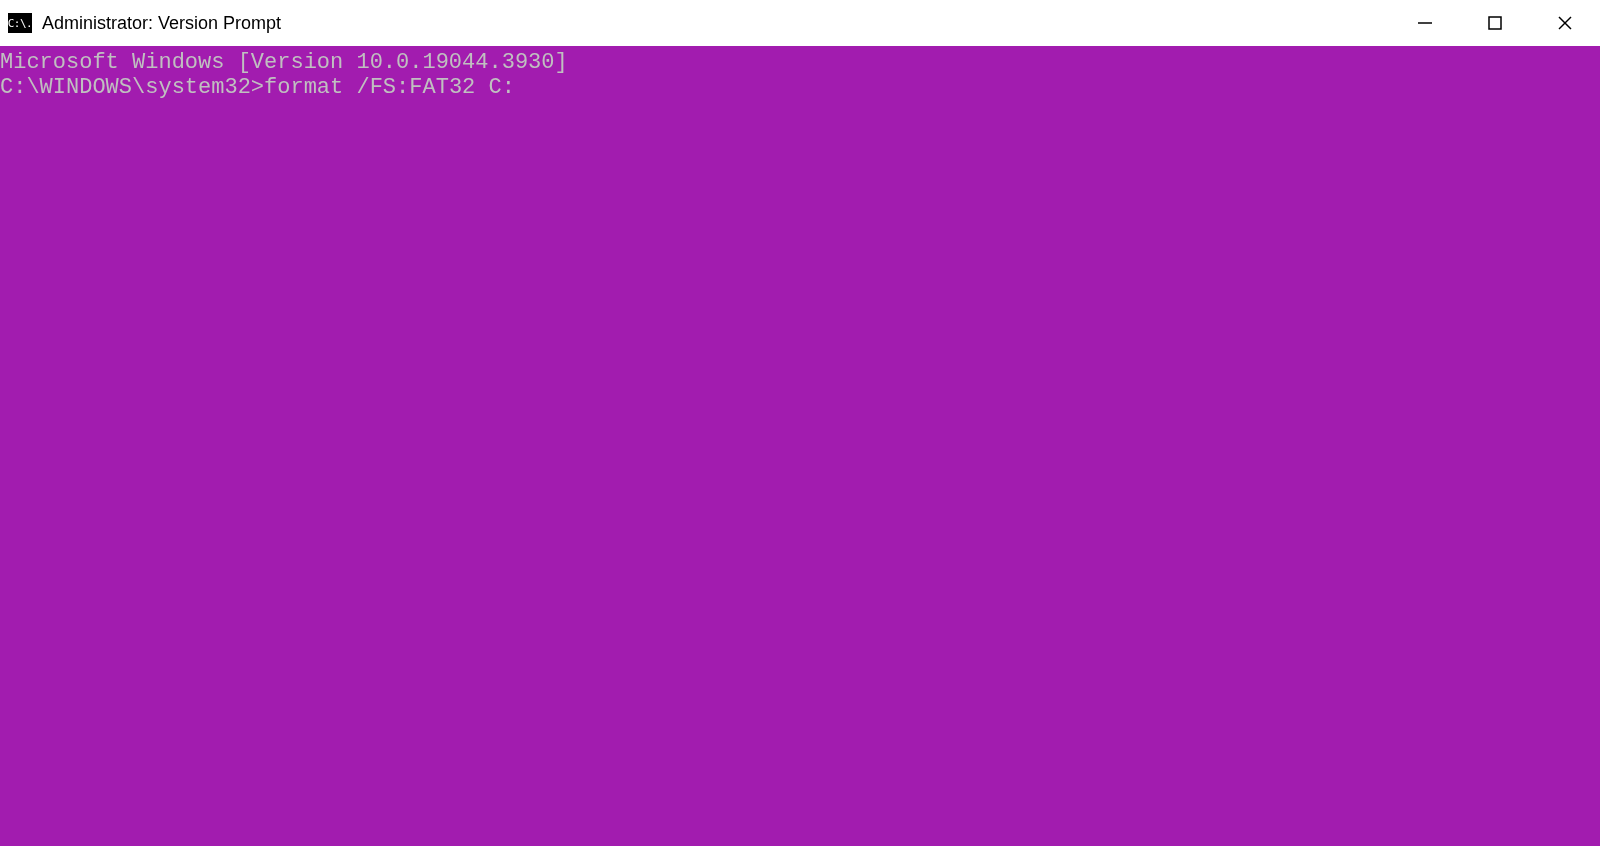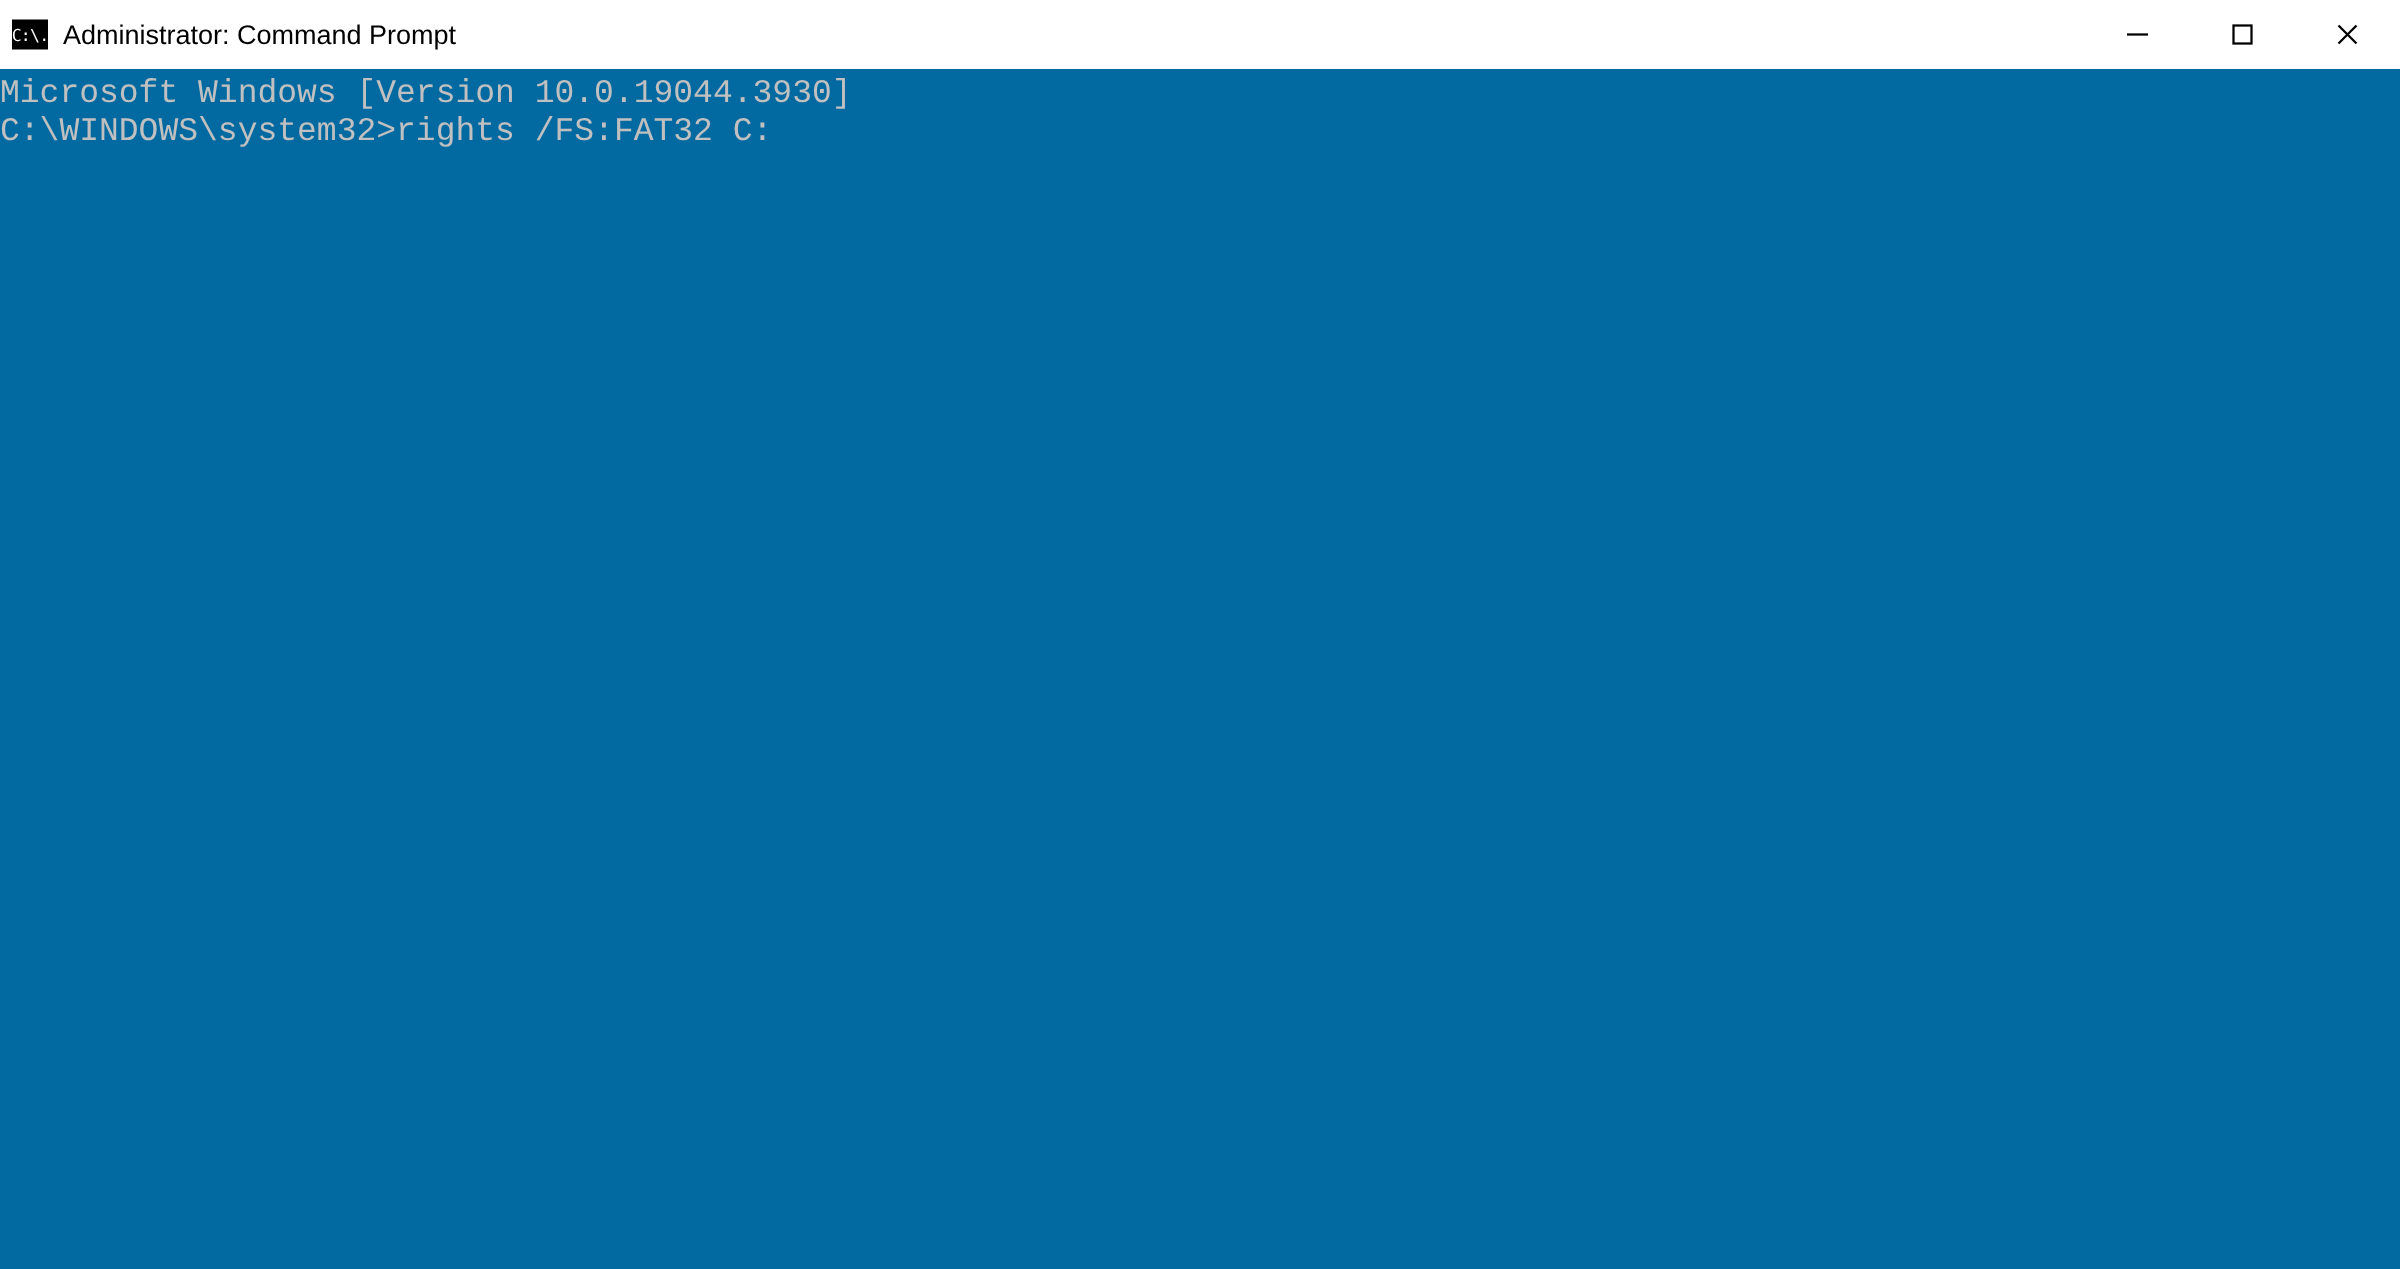--- a/index.html
+++ b/index.html
@@ -59,40 +59,40 @@
       color: #000;
       cursor: default;
     }
     .window-control svg {
       stroke: #000;
       stroke-width: 1.5;
       fill: none;
     }
     .terminal {
       flex: 1;
-      background: #0369a1;
+      background: #a21caf;
       color: #c0c0c0;
       font-family: Consolas, "Courier New", monospace;
       font-size: 22px;
       padding: 4px 10px 0 0;
       line-height: 1.15;
       white-space: pre;
       overflow: hidden;
     }
     .terminal-line {
       display: block;
     }
   </style>
 </head>
 <body>
 
 <div class="titlebar">
   <div class="titlebar-left">
     <div class="titlebar-icon">C:\.</div>
-    <div class="titlebar-title">Administrator: Command Prompt</div>
+    <div class="titlebar-title">Administrator: Version Prompt</div>
   </div>
   <div class="window-controls">
     <div class="window-control">
       <svg width="18" height="18" viewBox="0 0 18 18">
         <line x1="2" y1="9" x2="16" y2="9"></line>
       </svg>
     </div>
     <div class="window-control">
       <svg width="16" height="16" viewBox="0 0 16 16">
         <rect x="2" y="2" width="12" height="12"></rect>
@@ -100,13 +100,13 @@
     </div>
     <div class="window-control">
       <svg width="18" height="18" viewBox="0 0 18 18">
         <line x1="3" y1="3" x2="15" y2="15"></line>
         <line x1="15" y1="3" x2="3" y2="15"></line>
       </svg>
     </div>
   </div>
 </div>
 
-<div class="terminal"><span class="terminal-line">Microsoft Windows [Version 10.0.19044.3930]</span><span class="terminal-line"></span><span class="terminal-line"><span>C:\WINDOWS\system32&gt;</span><span>rights /FS:FAT32 C:</span></span></div>
+<div class="terminal"><span class="terminal-line">Microsoft Windows [Version 10.0.19044.3930]</span><span class="terminal-line"></span><span class="terminal-line"><span>C:\WINDOWS\system32&gt;</span><span>format /FS:FAT32 C:</span></span></div>
 
 </body></html>

